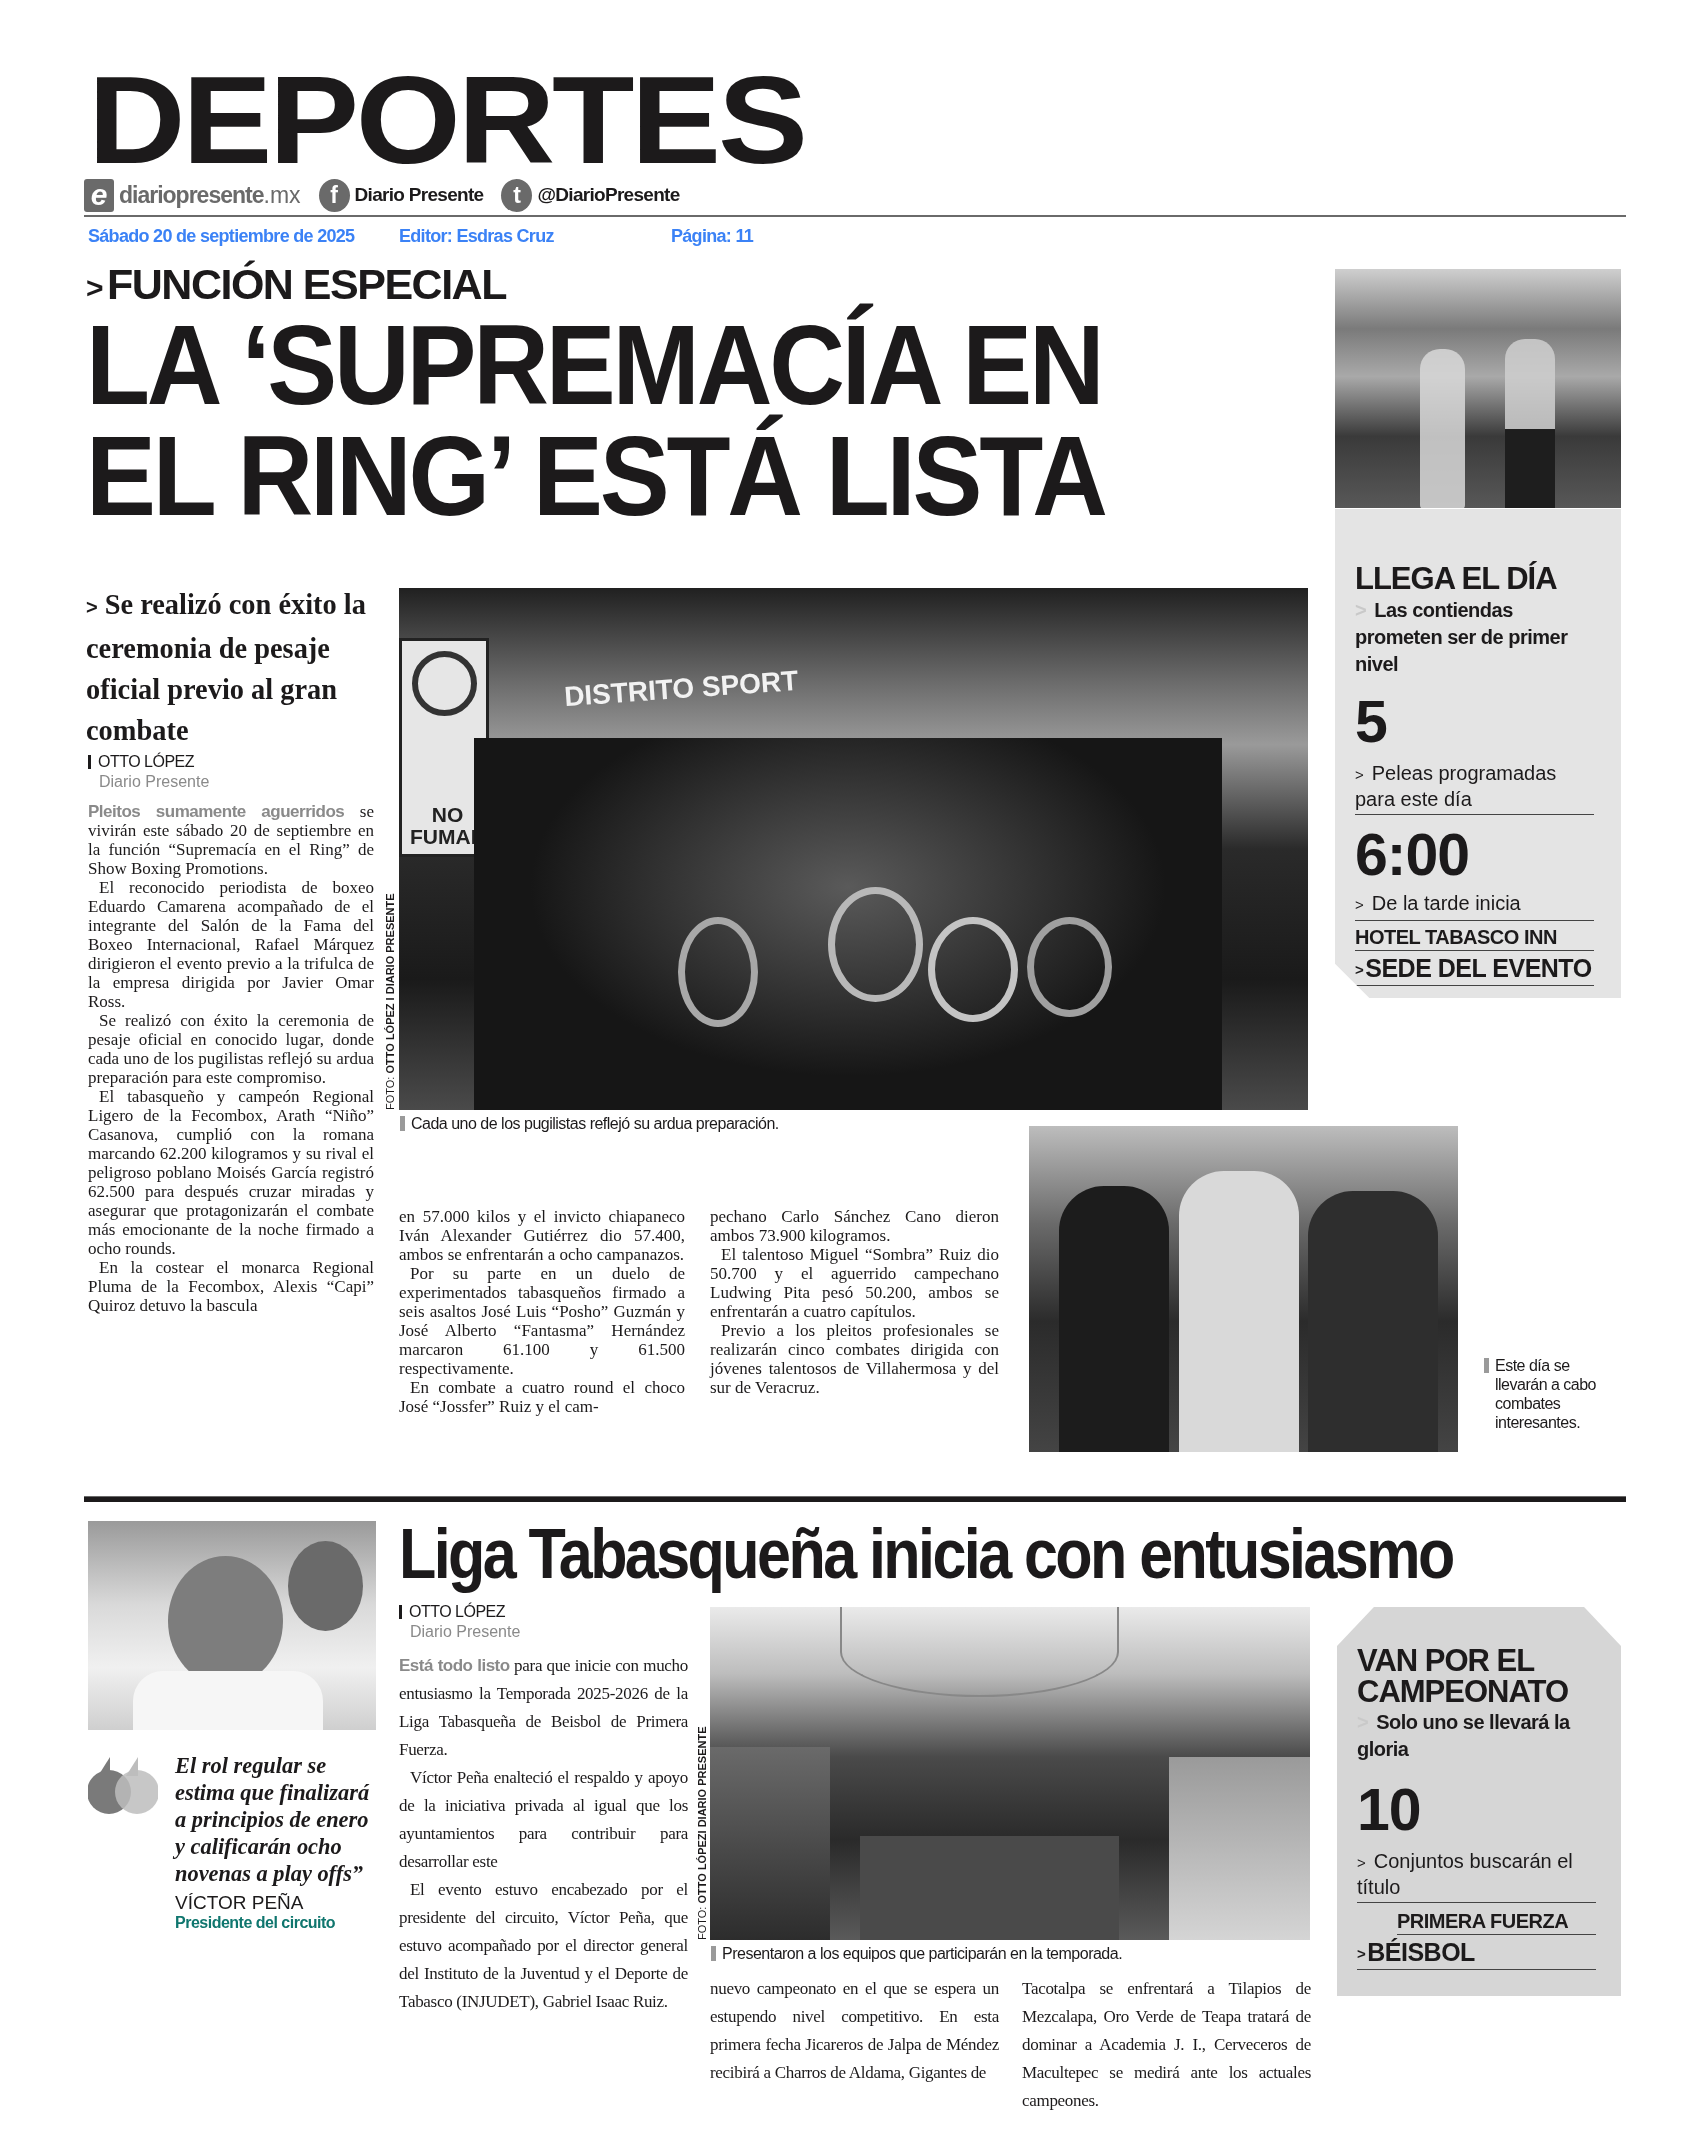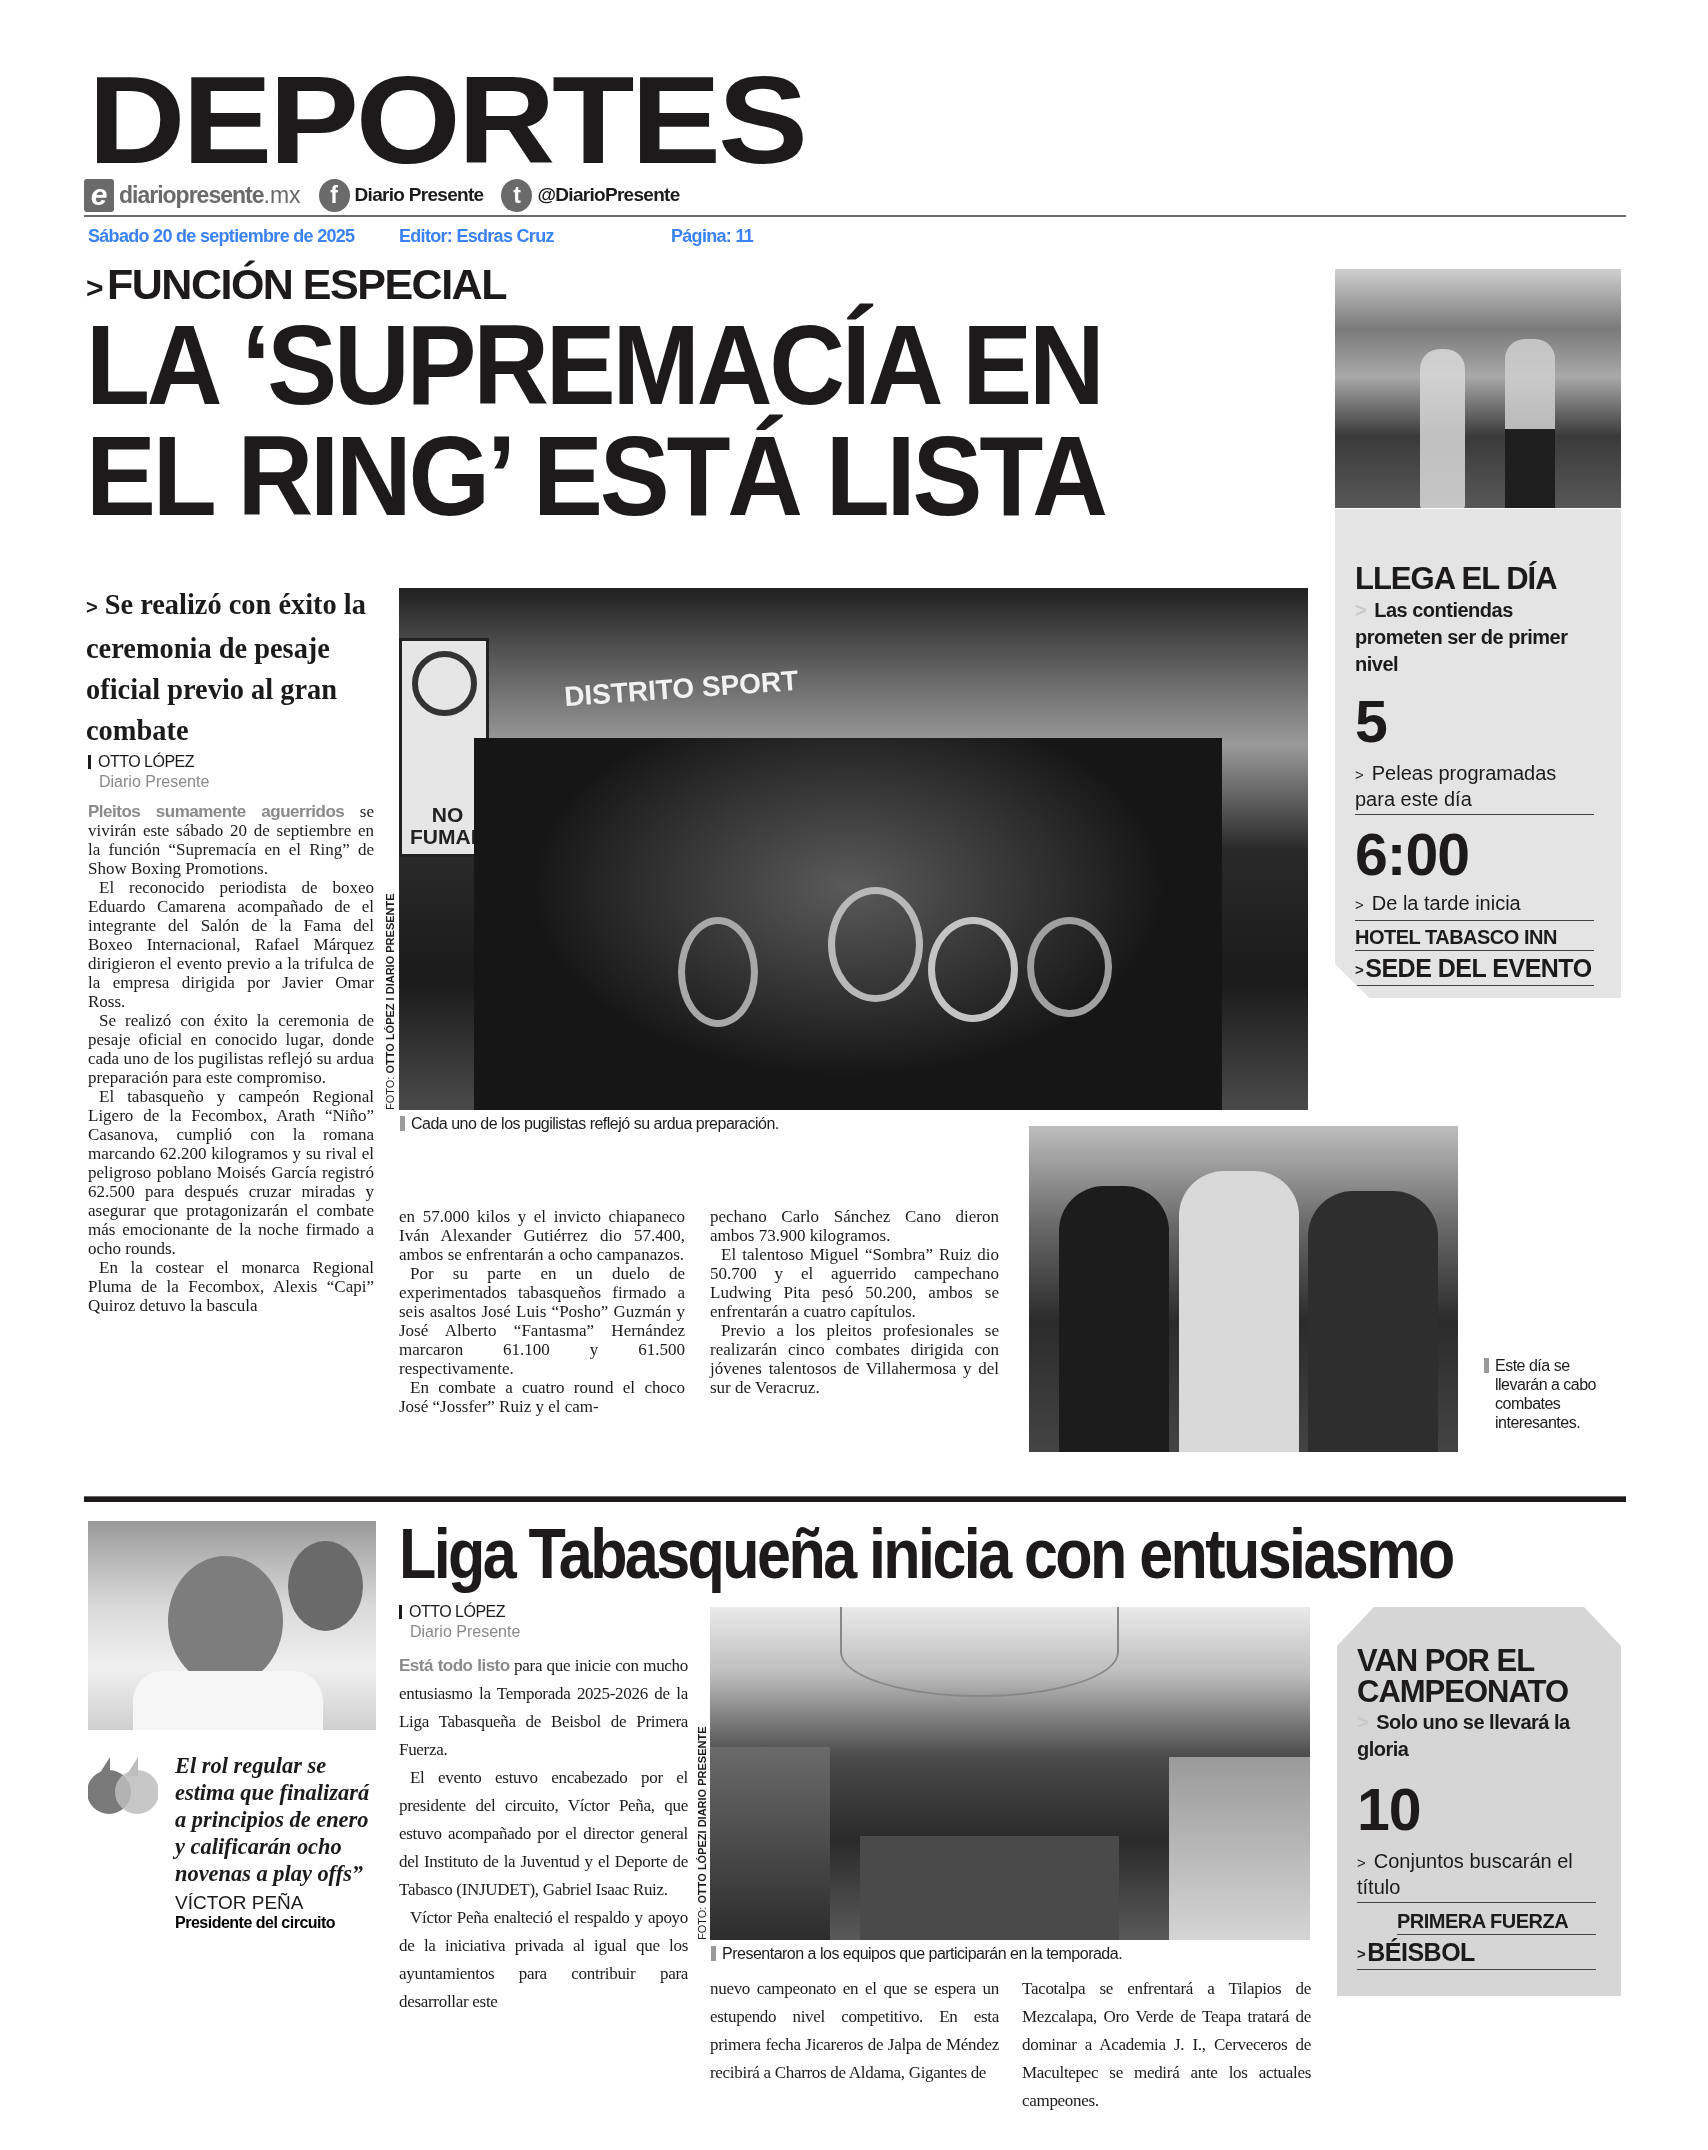--- a/index.html
+++ b/index.html
@@ -56,21 +56,21 @@
   .fb-note .gt { margin-right: 8px; font-size: 15px; }
   .fb-label { font-family: "Liberation Sans", sans-serif; font-weight: 900; font-size: 20px; line-height: 26px; border-bottom: 1px solid #444; letter-spacing: -0.5px; }
   .fb-label2 { font-family: "Liberation Sans", sans-serif; font-weight: 900; font-size: 25px; line-height: 30px; border-bottom: 1px solid #444; letter-spacing: -0.5px; }
   .fb-label2 .gt { font-size: 15px; margin-right: 2px; vertical-align: middle; }
 
   
   .divider { left: 84px; top: 1496px; width: 1542px; height: 6px; background: #1c1a1b; border-top: 1px solid #6a6a6a; }
   .headline2 { left: 399px; top: 1516px; font-family: "Liberation Sans", sans-serif; font-weight: 900; font-size: 71px; line-height: 75px; letter-spacing: -3px; transform: scaleX(0.86); transform-origin: left; white-space: nowrap; }
   .quote-text { font-family: "Liberation Serif", serif; font-style: italic; font-weight: 700; font-size: 22.4px; line-height: 27px; color: #1c1a1b; }
   .quote-author { font-family: "Liberation Sans", sans-serif; font-size: 19px; color: #1c1a1b; margin-top: 5px; }
-  .quote-role { font-family: "Liberation Sans", sans-serif; font-size: 16px; font-weight: 700; color: #000000; letter-spacing: -0.5px; }
+  .quote-role { font-family: "Liberation Sans", sans-serif; font-size: 16px; font-weight: 700; color: #0f766e; letter-spacing: -0.5px; }
 
   .condensed { font-size: 17px; line-height: 28px; letter-spacing: -0.3px; }
 </style>
 </head>
 <body>
 
 <div class="abs section-title">DEPORTES</div>
 
 <div class="abs socials">
   <div class="social">
@@ -202,22 +202,22 @@
 
 <div class="abs headline2">Liga Tabasqueña inicia con entusiasmo</div>
 
 <div class="abs byline" style="left:399px; top:1603px;">
   <div class="name">OTTO LÓPEZ</div>
   <div class="org">Diario Presente</div>
 </div>
 
 <div class="abs col condensed" style="left:399px; top:1652px; width:289px;">
   <p class="first"><span class="lead">Está todo listo</span><span> para que inicie con mucho entusiasmo la Temporada 2025-2026 de la Liga Tabasqueña de Beisbol de Primera Fuerza.</span></p>
+  <p>Víctor Peña enalteció el respaldo y apoyo de la iniciativa privada al igual que los ayuntamientos para contribuir para desarrollar este</p>
   <p>El evento estuvo encabezado por el presidente del circuito, Víctor Peña, que estuvo acompañado por el director general del Instituto de la Juventud y el Deporte de Tabasco (INJUDET), Gabriel Isaac Ruiz.</p>
-  <p>Víctor Peña enalteció el respaldo y apoyo de la iniciativa privada al igual que los ayuntamientos para contribuir para desarrollar este</p>
 </div>
 
 <div class="abs photo" style="left:710px; top:1607px; width:600px; height:333px; background: linear-gradient(180deg,#eaeaea 0%,#bdbdbd 20%,#4a4a4a 45%,#2a2a2a 70%,#5a5a5a 100%);">
   <div class="ph-inner" title="Baseball teams and cheerleaders at the league presentation">
     <div style="position:absolute;left:130px;top:0;width:279px;height:90px;border-radius:0 0 50% 50%;border:2px solid #888;border-top:none;"></div>
     <div style="position:absolute;left:150px;top:229px;width:259px;height:104px;background:#4a4a4a;"></div>
     <div style="position:absolute;left:0;top:140px;width:120px;height:194px;background:linear-gradient(180deg,#6a6a6a,#2c2c2c);"></div>
     <div style="position:absolute;left:459px;top:150px;width:141px;height:184px;background:linear-gradient(180deg,#9a9a9a,#d5d5d5);"></div>
   </div>
 </div>

